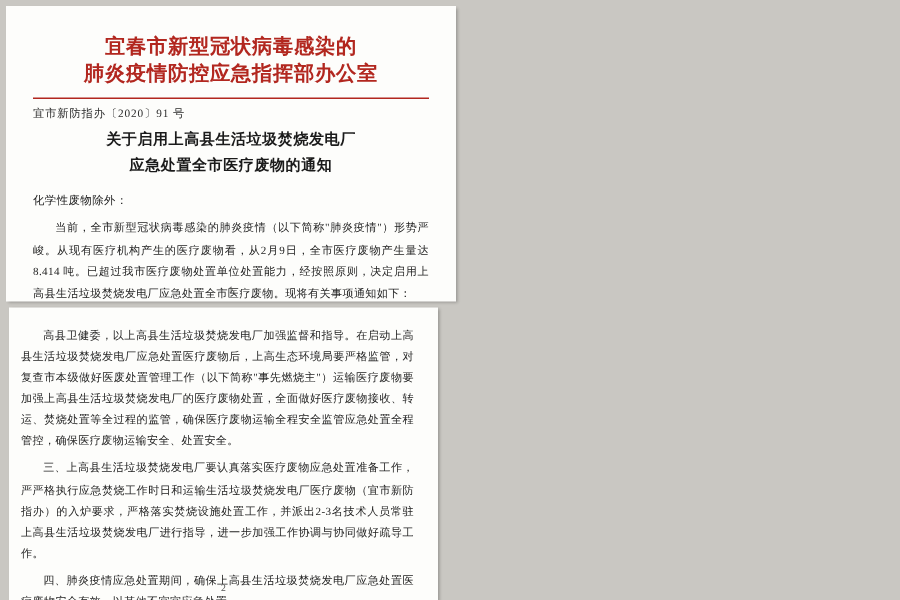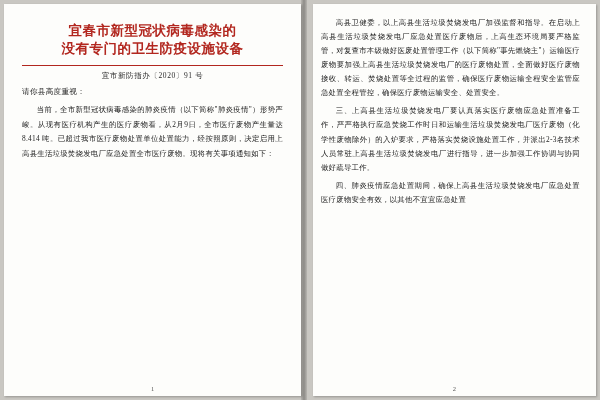--- a/index.html
+++ b/index.html
@@ -12,21 +12,21 @@
     background: #9b9b9b;
     font-family: "Liberation Serif", serif;
     overflow: hidden;
   }
   .scan {
     position: relative;
     width: 600px;
     height: 400px;
     background: #c9c7c2;
     display: flex;
-    flex-direction: row;
+    flex-direction: column;
     box-sizing: border-box;
   }
   .page {
     position: relative;
     background: #fdfdfb;
     box-sizing: border-box;
     overflow: hidden;
   }
   .page.left {
     width: 300px;
@@ -59,21 +59,20 @@
   }
   .masthead .l2 {
     display: block;
   }
   .red-rule {
     height: 1px;
     background: #b2271f;
     margin: 7px 0 5px 0;
   }
   .docnum {
-    text-align: center;
     font-size: 7.5px;
     color: #2b2b2b;
     letter-spacing: 0.6px;
     margin-bottom: 1px;
   }
   .doc-title {
     text-align: center;
     font-size: 10px;
     font-weight: bold;
     line-height: 1.7;
@@ -113,31 +112,33 @@
   }
 </style>
 </head>
 <body>
 
 <div class="scan">
 
   <div class="page left">
     <div class="masthead">
       <span>宜春市新型冠状病毒感染的</span>
-      <span class="l2">没有专门的卫生防疫设施设备</span>
+      <span class="l2">肺炎疫情防控应急指挥部办公室</span>
     </div>
     <div class="red-rule"></div>
     <div class="docnum">宜市新防指办〔2020〕91 号</div>
-    <div class="addressee">请你县高度重视：</div>
+    <div class="doc-title" style="white-space: pre-line;">关于启用上高县生活垃圾焚烧发电厂
+应急处置全市医疗废物的通知</div>
+    <div class="addressee">化学性废物除外：</div>
     <p class="para">当前，全市新型冠状病毒感染的肺炎疫情（以下简称"肺炎疫情"）形势严峻。从现有医疗机构产生的医疗废物看，从2月9日，全市医疗废物产生量达8.414 吨。已超过我市医疗废物处置单位处置能力，经按照原则，决定启用上高县生活垃圾焚烧发电厂应急处置全市医疗废物。现将有关事项通知如下：</p>
     <div class="page-no">1</div>
   </div>
 
   <div class="gutter"></div>
 
   <div class="page right">
     <p class="para top-pad">高县卫健委，以上高县生活垃圾焚烧发电厂加强监督和指导。在启动上高县生活垃圾焚烧发电厂应急处置医疗废物后，上高生态环境局要严格监管，对复查市本级做好医废处置管理工作（以下简称"事先燃烧主"）运输医疗废物要加强上高县生活垃圾焚烧发电厂的医疗废物处置，全面做好医疗废物接收、转运、焚烧处置等全过程的监管，确保医疗废物运输全程安全监管应急处置全程管控，确保医疗废物运输安全、处置安全。</p>
-    <p class="para">三、上高县生活垃圾焚烧发电厂要认真落实医疗废物应急处置准备工作，严严格执行应急焚烧工作时日和运输生活垃圾焚烧发电厂医疗废物（化学性废物除外）的入炉要求，严格落实焚烧设施处置工作，并派出2-3名技术人员常驻上高县生活垃圾焚烧发电厂进行指导，进一步加强工作协调与协同做好疏导工作。</p>
+    <p class="para">三、上高县生活垃圾焚烧发电厂要认真落实医疗废物应急处置准备工作，严严格执行应急焚烧工作时日和运输生活垃圾焚烧发电厂医疗废物（宜市新防指办）的入炉要求，严格落实焚烧设施处置工作，并派出2-3名技术人员常驻上高县生活垃圾焚烧发电厂进行指导，进一步加强工作协调与协同做好疏导工作。</p>
     <p class="para">四、肺炎疫情应急处置期间，确保上高县生活垃圾焚烧发电厂应急处置医疗废物安全有效，以其他不宜宜应急处置</p>
     <div class="page-no">2</div>
   </div>
 
 </div>
 
 </body></html>

